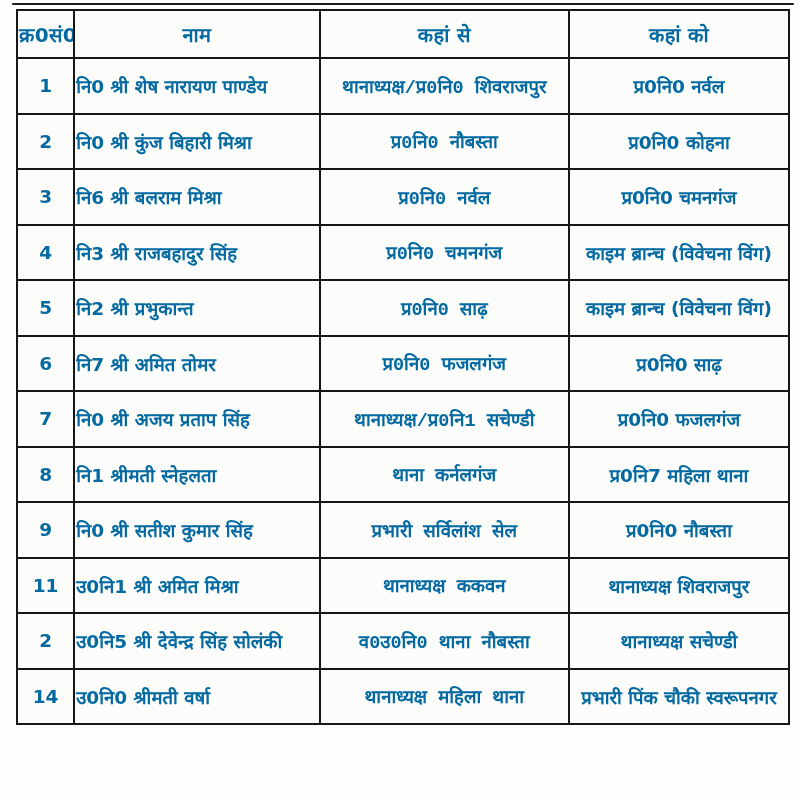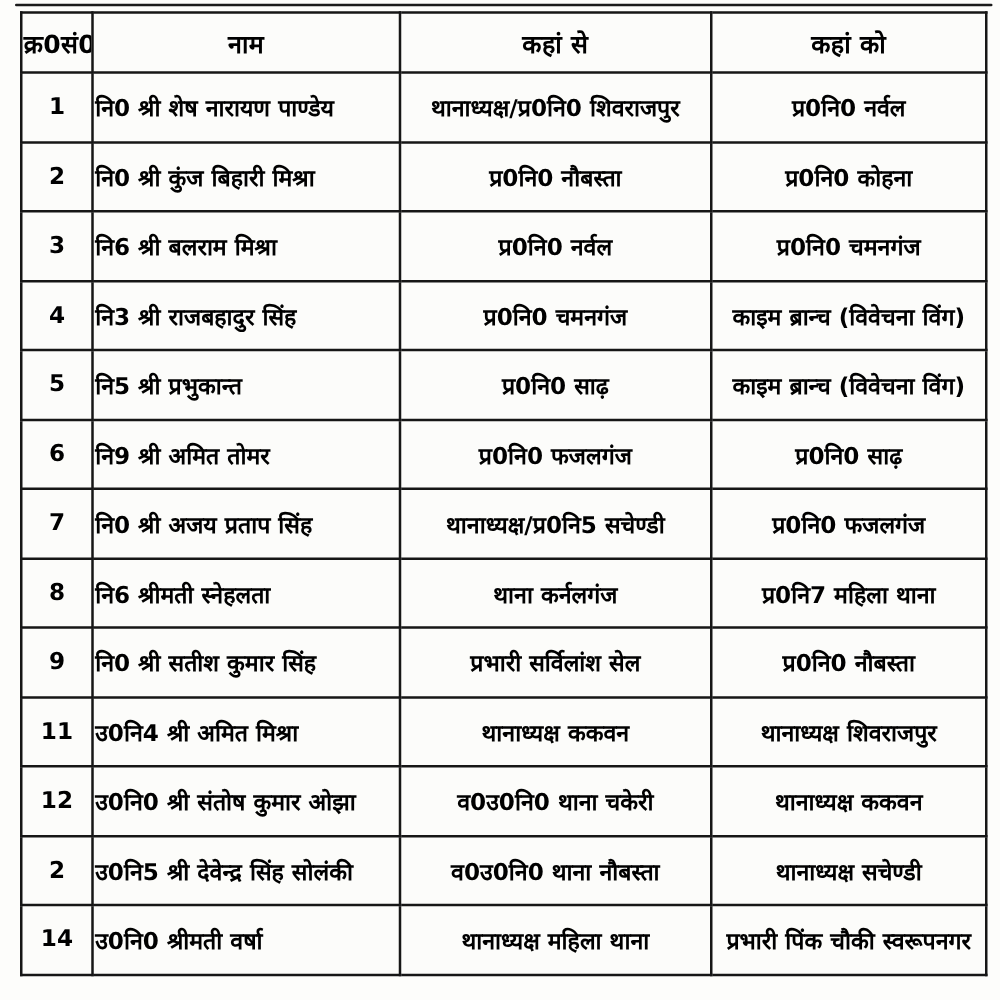--- a/index.html
+++ b/index.html
@@ -33,21 +33,21 @@
     top: 9px;
     width: 774px;
     border-collapse: collapse;
     table-layout: fixed;
     background: #fcfcfa;
   }
   table.doc-table th,
   table.doc-table td {
     border: 2.4px solid #161616;
     font-weight: bold;
-    color: #000000;
+    color: #0369a1;
     overflow: hidden;
     white-space: nowrap;
   }
   table.doc-table th {
     height: 44px;
     font-size: 20px;
     text-align: center;
     vertical-align: middle;
     letter-spacing: 0.3px;
   }
@@ -55,21 +55,21 @@
     height: 51.5px;
     font-size: 18.5px;
     vertical-align: middle;
   }
   .c-sno  { width: 7.4%; }
   .c-name { width: 31.8%; }
   .c-from { width: 32.3%; }
   .c-to   { width: 28.5%; }
   td.cell-sno  { text-align: center; font-size: 17px; }
   td.cell-name { text-align: left; }
-  td.cell-from { text-align: center; }
+  td.cell-from { text-align: center; font-family: Liberation Mono, monospace; }
   td.cell-to   { text-align: center; }
 </style>
 </head>
 <body>
 
 <div class="page">
   <div class="top-rule"></div>
 
   <table class="doc-table">
     <colgroup>
@@ -106,59 +106,53 @@
         <td class="cell-to">प्र0नि0 चमनगंज</td>
       </tr>
       <tr>
         <td class="cell-sno">4</td>
         <td class="cell-name">नि3 श्री राजबहादुर सिंह</td>
         <td class="cell-from">प्र0नि0 चमनगंज</td>
         <td class="cell-to">काइम ब्रान्च (विवेचना विंग)</td>
       </tr>
       <tr>
         <td class="cell-sno">5</td>
-        <td class="cell-name">नि5 श्री प्रभुकान्त</td>
+        <td class="cell-name">नि2 श्री प्रभुकान्त</td>
         <td class="cell-from">प्र0नि0 साढ़</td>
         <td class="cell-to">काइम ब्रान्च (विवेचना विंग)</td>
       </tr>
       <tr>
         <td class="cell-sno">6</td>
-        <td class="cell-name">नि9 श्री अमित तोमर</td>
+        <td class="cell-name">नि7 श्री अमित तोमर</td>
         <td class="cell-from">प्र0नि0 फजलगंज</td>
         <td class="cell-to">प्र0नि0 साढ़</td>
       </tr>
       <tr>
         <td class="cell-sno">7</td>
         <td class="cell-name">नि0 श्री अजय प्रताप सिंह</td>
-        <td class="cell-from">थानाध्यक्ष/प्र0नि5 सचेण्डी</td>
+        <td class="cell-from">थानाध्यक्ष/प्र0नि1 सचेण्डी</td>
         <td class="cell-to">प्र0नि0 फजलगंज</td>
       </tr>
       <tr>
         <td class="cell-sno">8</td>
-        <td class="cell-name">नि6 श्रीमती स्नेहलता</td>
+        <td class="cell-name">नि1 श्रीमती स्नेहलता</td>
         <td class="cell-from">थाना कर्नलगंज</td>
         <td class="cell-to">प्र0नि7 महिला थाना</td>
       </tr>
       <tr>
         <td class="cell-sno">9</td>
         <td class="cell-name">नि0 श्री सतीश कुमार सिंह</td>
         <td class="cell-from">प्रभारी सर्विलांश सेल</td>
         <td class="cell-to">प्र0नि0 नौबस्ता</td>
       </tr>
       <tr>
         <td class="cell-sno">11</td>
-        <td class="cell-name">उ0नि4 श्री अमित मिश्रा</td>
+        <td class="cell-name">उ0नि1 श्री अमित मिश्रा</td>
         <td class="cell-from">थानाध्यक्ष ककवन</td>
         <td class="cell-to">थानाध्यक्ष शिवराजपुर</td>
-      </tr>
-      <tr>
-        <td class="cell-sno">12</td>
-        <td class="cell-name">उ0नि0 श्री संतोष कुमार ओझा</td>
-        <td class="cell-from">व0उ0नि0 थाना चकेरी</td>
-        <td class="cell-to">थानाध्यक्ष ककवन</td>
       </tr>
       <tr>
         <td class="cell-sno">2</td>
         <td class="cell-name">उ0नि5 श्री देवेन्द्र सिंह सोलंकी</td>
         <td class="cell-from">व0उ0नि0 थाना नौबस्ता</td>
         <td class="cell-to">थानाध्यक्ष सचेण्डी</td>
       </tr>
       <tr>
         <td class="cell-sno">14</td>
         <td class="cell-name">उ0नि0 श्रीमती वर्षा</td>

